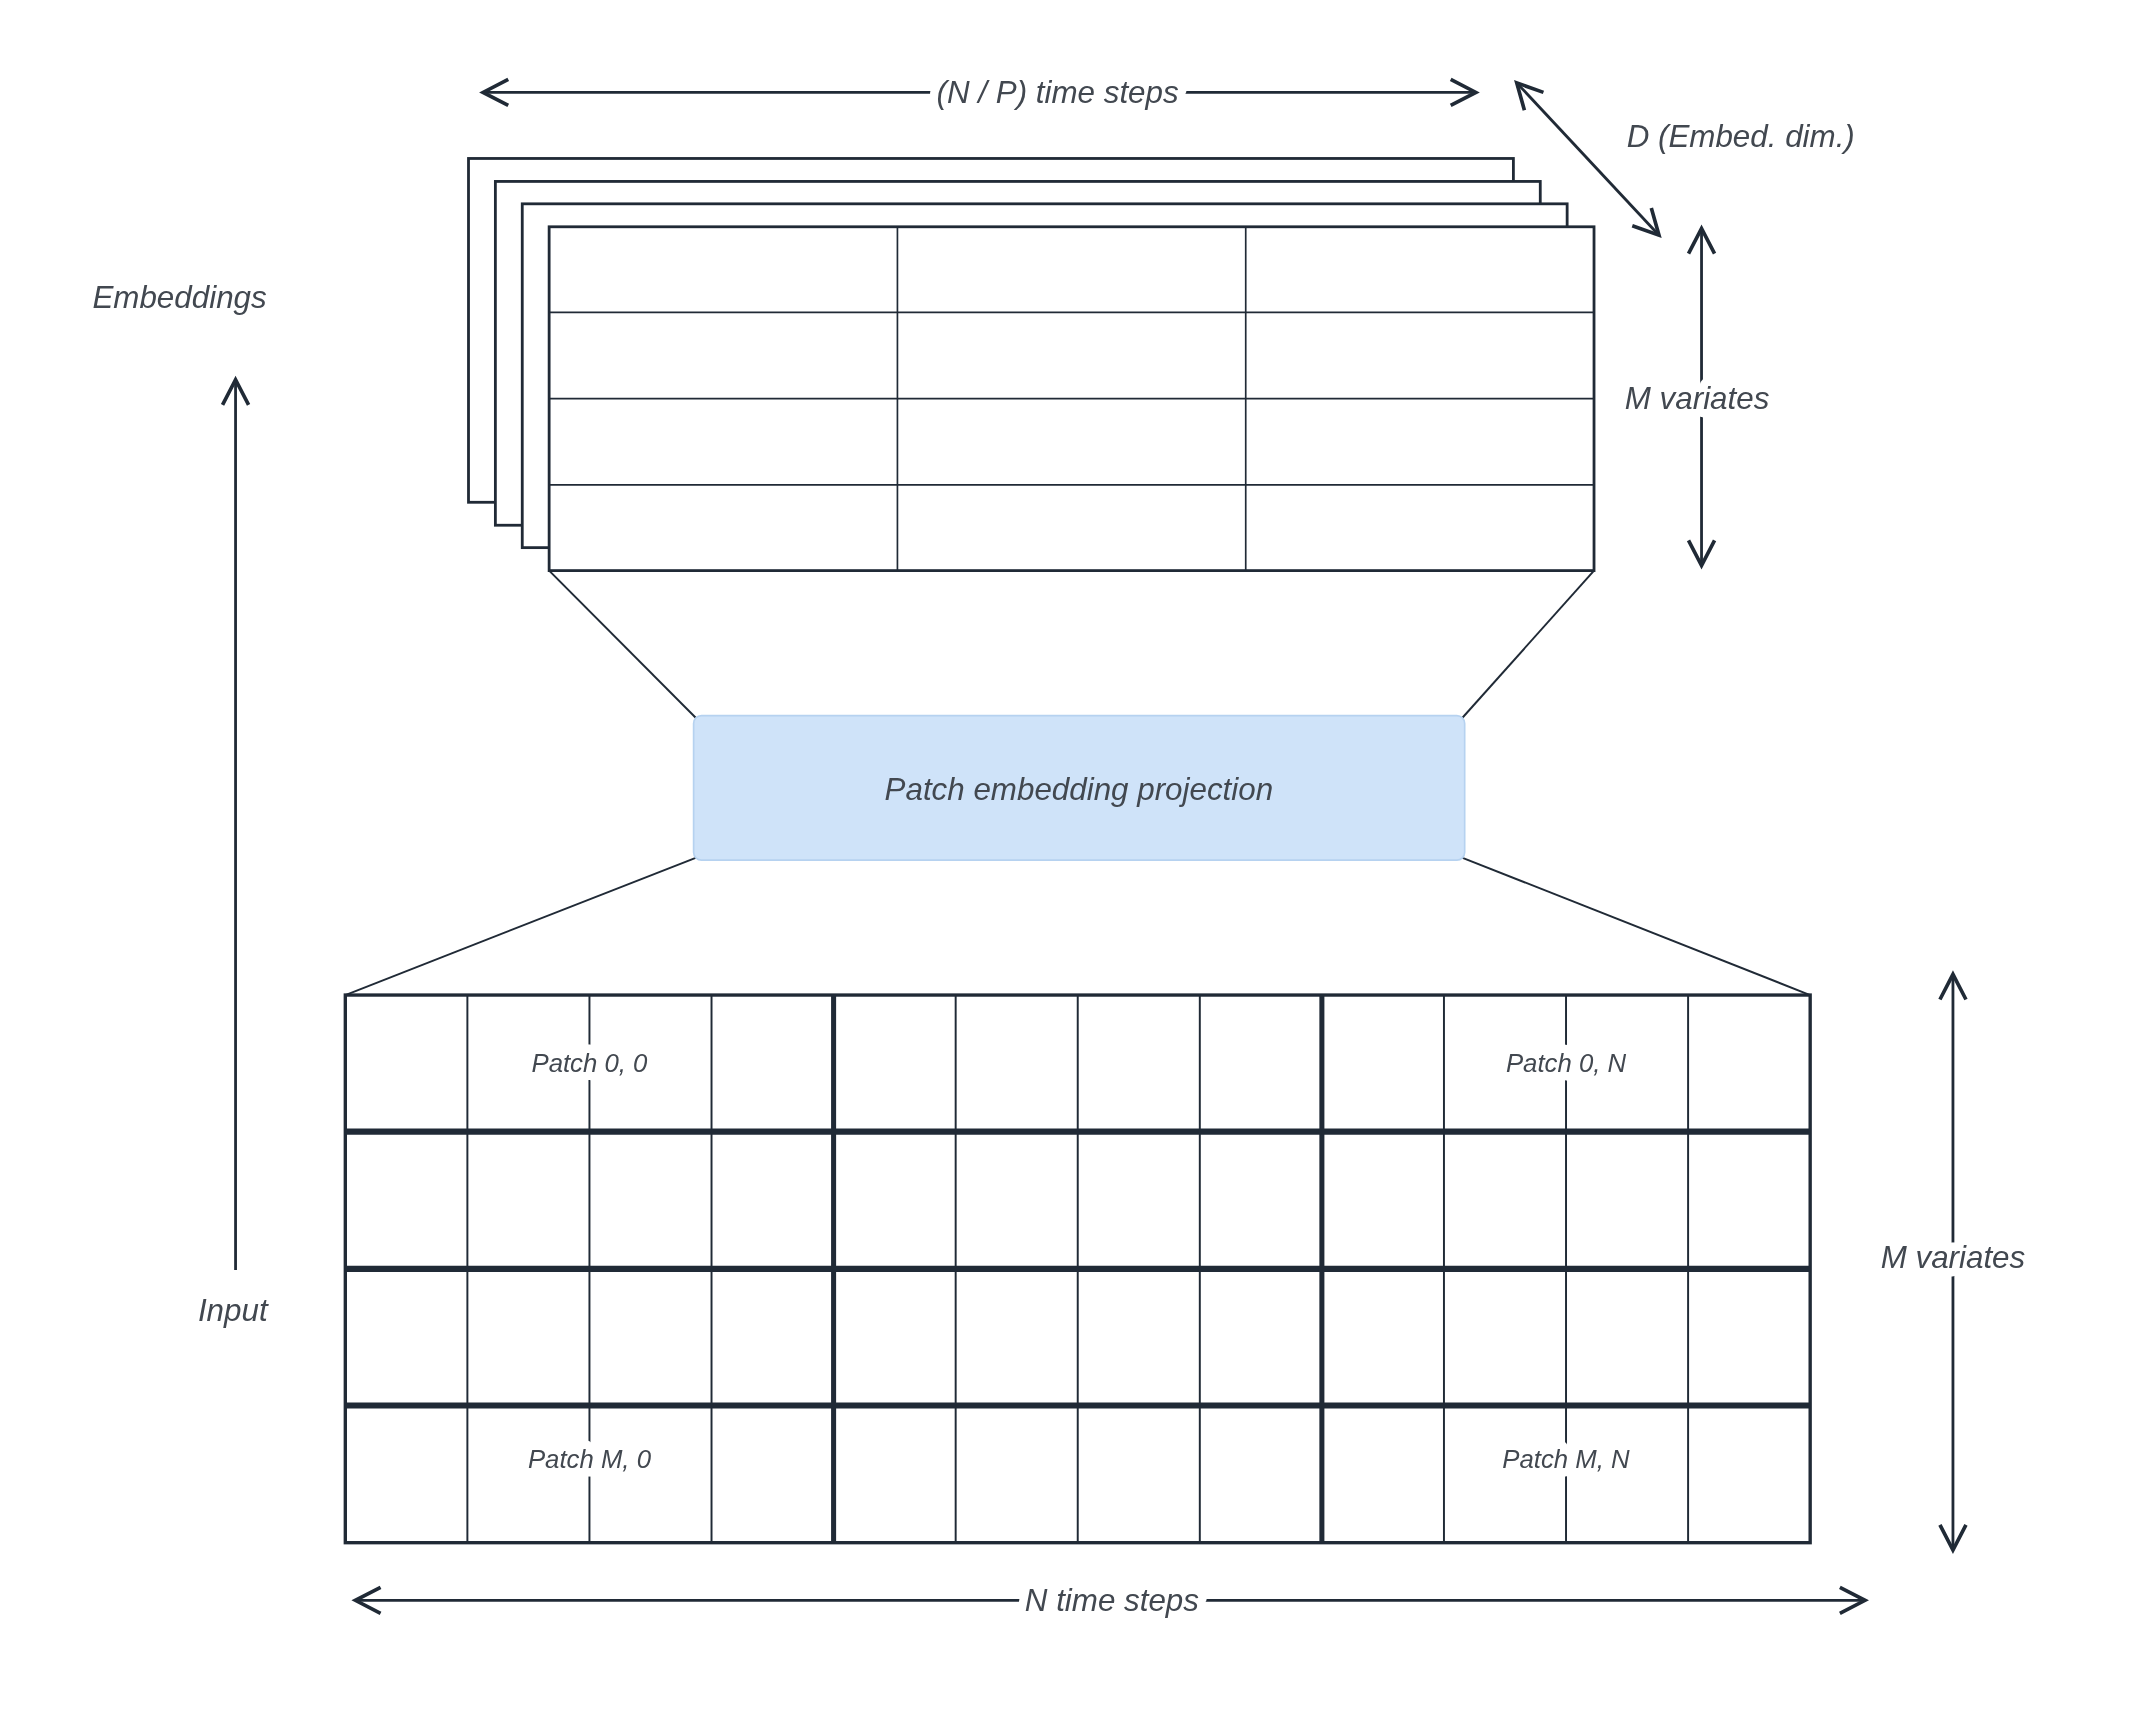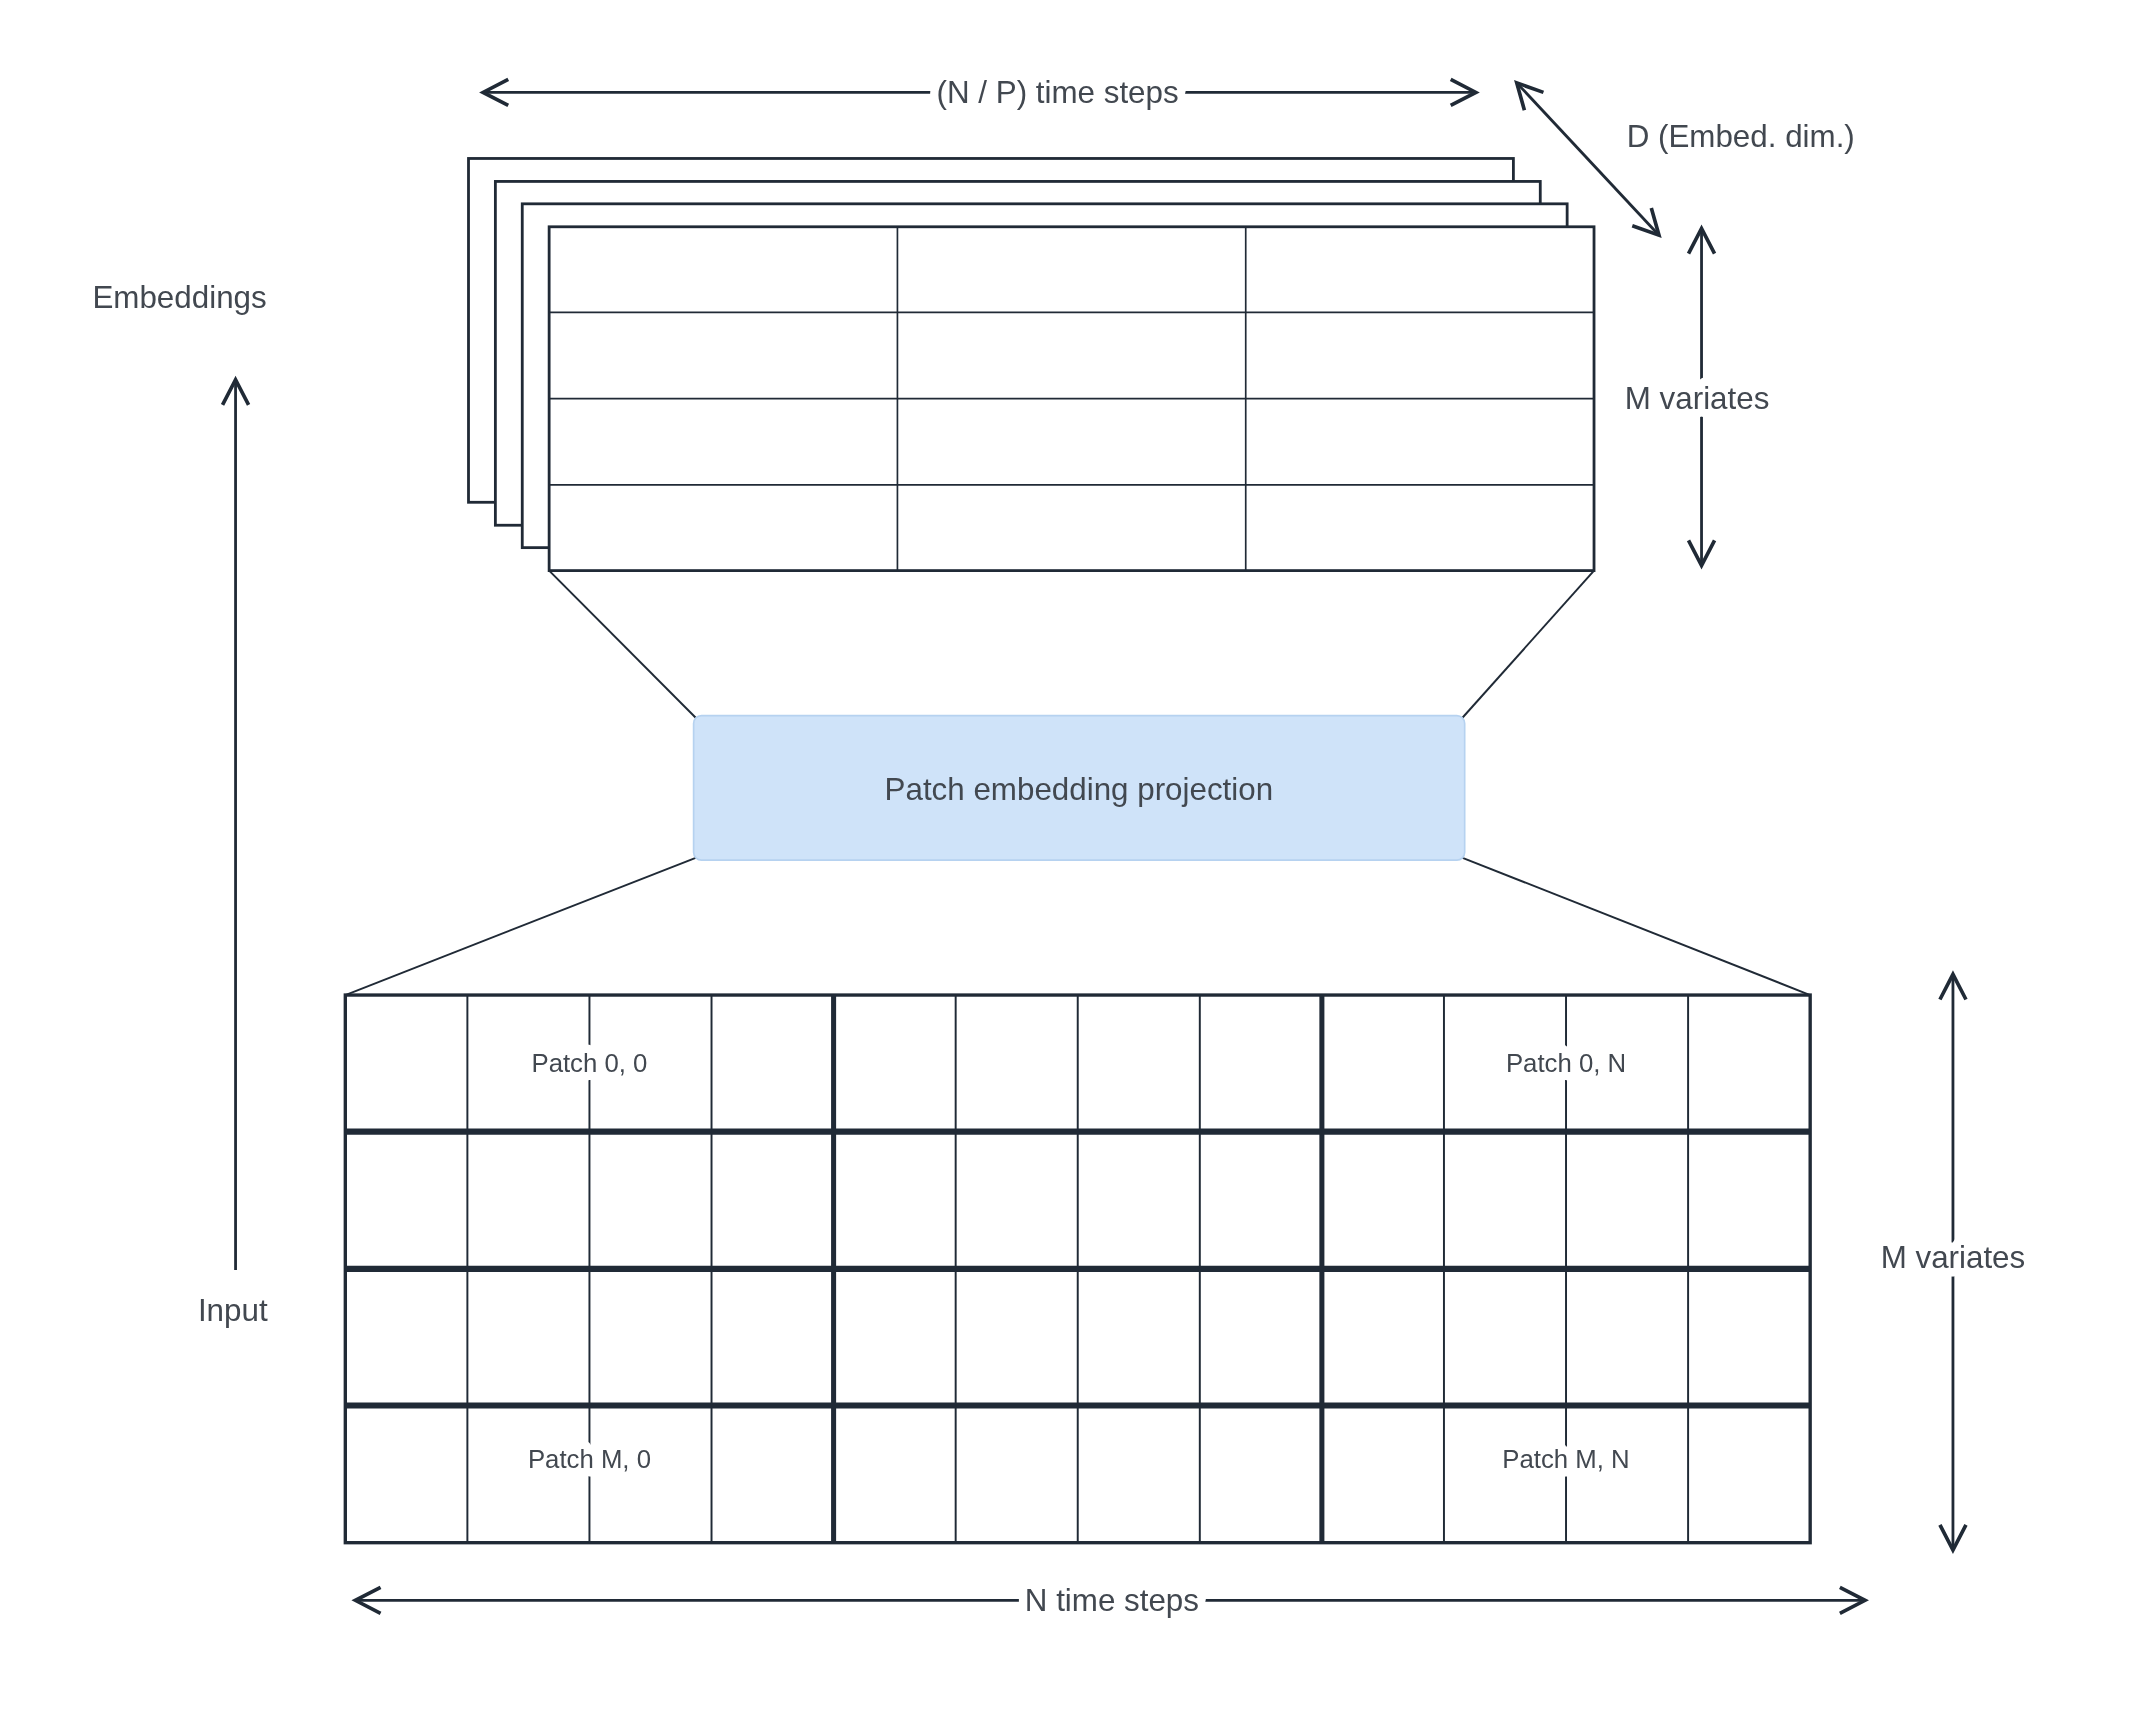--- a/index.html
+++ b/index.html
@@ -2,20 +2,21 @@
 <html style="--background: #ffffff; --line: #202a36; --text: #424850; --box_fill: #cfe3f9; --box_border: #b6d2f0;font-size:9px"><head>
 <meta charset="utf-8">
 <style>
   html, body { margin: 0; padding: 0; }
   .canvas {
     position: relative;
     width: 2151px;
     height: 1709px;
     background: var(--background, #ffffff);
     font-family: "Liberation Sans", sans-serif;
+    font-style: italic;
   }
   svg.diagram { position: absolute; left: 0; top: 0; display: block; }
 
   .sheet   { fill: #ffffff; stroke: var(--line, #202a36); stroke-width: 5; }
   .gridln  { stroke: var(--line, #202a36); stroke-width: 3; fill: none; }
   .gridln-thin  { stroke: var(--line, #202a36); stroke-width: 3.5; fill: none; }
   .gridln-thickv{ stroke: var(--line, #202a36); stroke-width: 9;  fill: none; }
   .gridln-thickh{ stroke: var(--line, #202a36); stroke-width: 11; fill: none; }
   .outer   { fill: #ffffff; stroke: var(--line, #202a36); stroke-width: 6; }
   .arrow   { stroke: var(--line, #202a36); stroke-width: 5; fill: none; }

